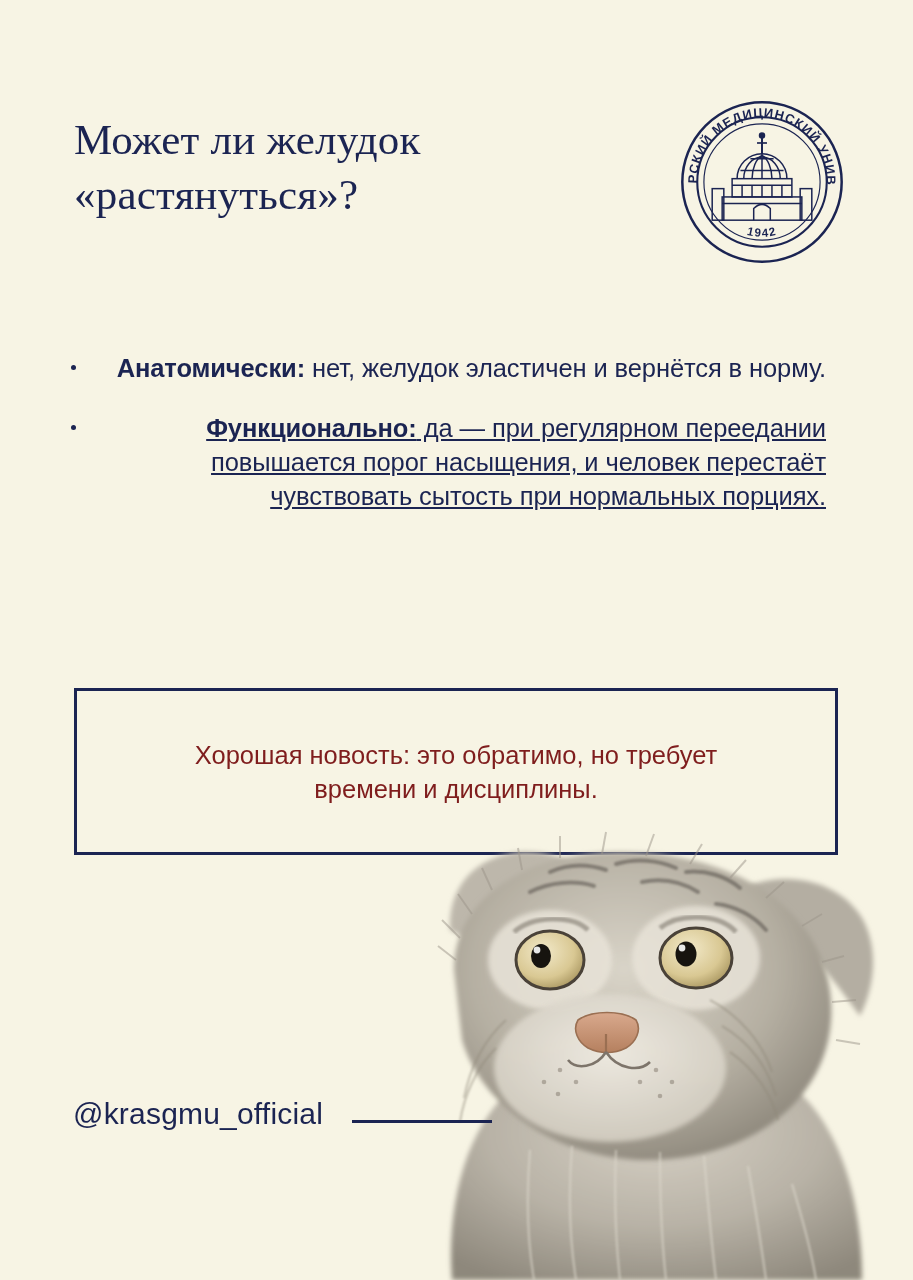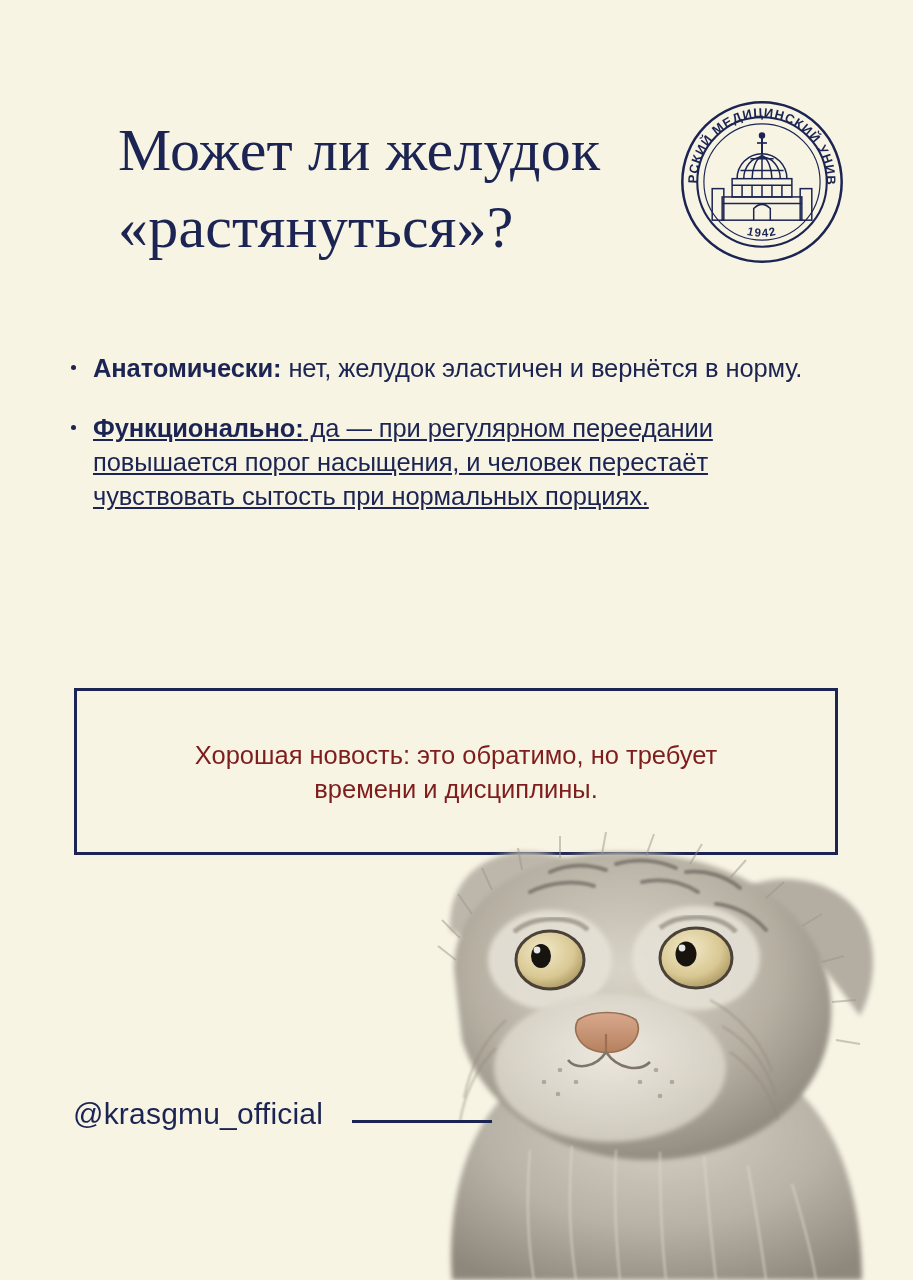--- a/index.html
+++ b/index.html
@@ -24,43 +24,43 @@
   }
 
   
   .title {
     position: absolute;
     left: 74px;
     top: 112px;
     width: 580px;
     font-family: "Liberation Serif", serif;
     font-weight: 400;
-    font-size: 60px;
+    font-size: 43px;
     line-height: 1.28;
     letter-spacing: 0.2px;
     color: #1b2452;
     white-space: pre-line;
-    margin-left: 44px;
   }
 
   .logo {
     position: absolute;
     left: 679px;
     top: 99px;
     width: 166px;
     height: 166px;
   }
   .logo svg { display: block; width: 100%; height: 100%; }
 
   
   .bullets {
     position: absolute;
     left: 66px;
     top: 352px;
     width: 760px;
+    text-align: right;
   }
   .bullet {
     position: relative;
     padding-left: 27px;
     font-size: 25.5px;
     line-height: 1.33;
     color: #1b2452;
     letter-spacing: -0.1px;
   }
   .bullet + .bullet { margin-top: 26px; text-decoration: underline; }

